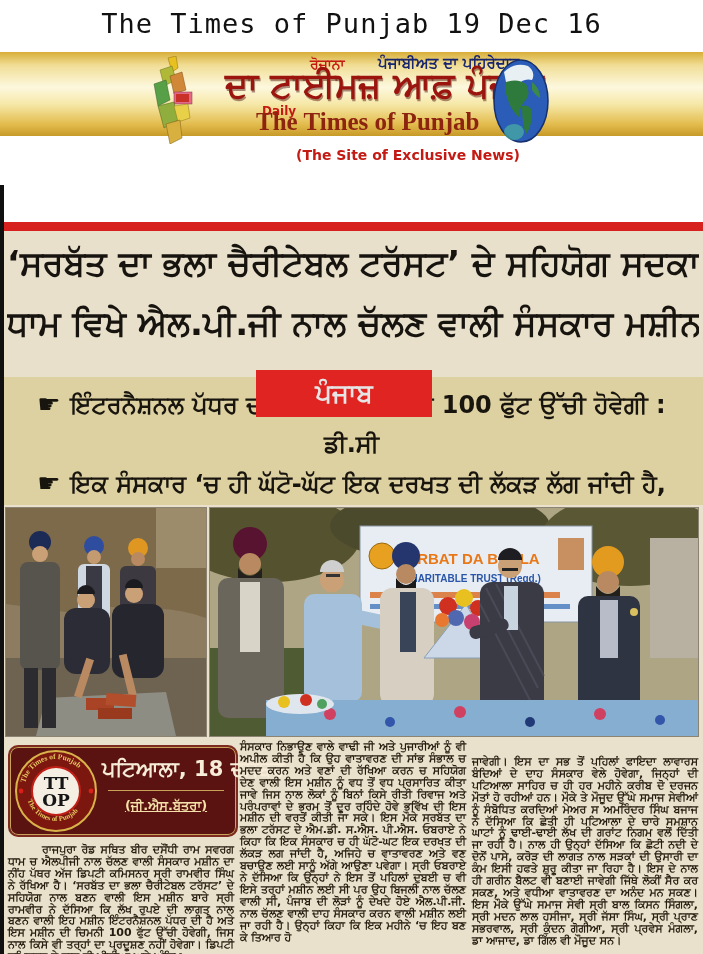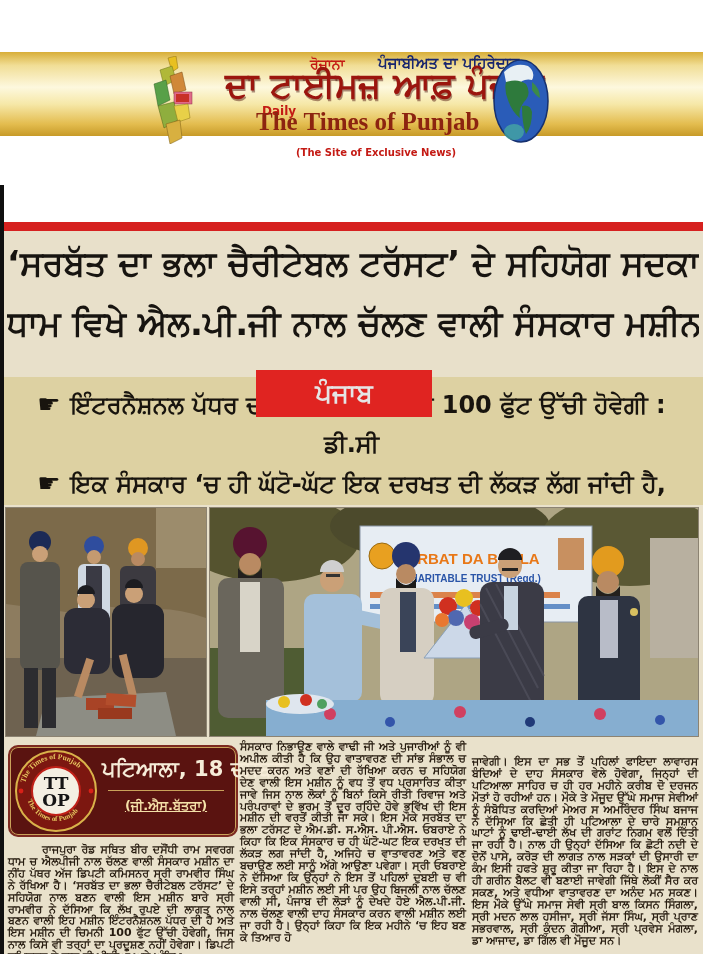--- a/index.html
+++ b/index.html
@@ -15,21 +15,21 @@
   .banner{position:absolute;left:0;top:52px;width:703px;height:84px;
           background:linear-gradient(180deg,#d8ae38 0%,#f1de96 16%,#fdf8de 42%,#f6e8a8 62%,#e3bc4e 86%,#c79a28 100%);}
   .map-svg{position:absolute;left:148px;top:4px;}
   .mh-daily-pa{position:absolute;left:310px;top:4px;font-size:14px;font-weight:bold;color:#c41a14;}
   .mh-tagline{position:absolute;left:378px;top:2px;font-size:15px;font-weight:bold;color:#17256e;}
   .mh-title{position:absolute;left:225px;top:14px;width:260px;font-size:35px;line-height:38px;font-weight:bold;
             color:#9b150e;text-shadow:1px 2px 0 rgba(70,10,5,.45);white-space:nowrap;}
   .mh-daily-en{position:absolute;left:262px;top:52px;font-size:12px;font-weight:bold;color:#c41a14;}
   .mh-title-en{position:absolute;left:256px;top:56px;font-family:"Liberation Serif",serif;font-size:25px;
                font-weight:bold;color:#8c2410;white-space:nowrap;}
-  .mh-sub-en{position:absolute;left:296px;top:95px;font-size:10px;font-weight:bold;color:#c41a14;}
+  .mh-sub-en{position:absolute;left:296px;top:95px;font-size:14px;font-weight:bold;color:#c41a14;}
   .globe-svg{position:absolute;left:492px;top:6px;}
 
   
   .datebar{position:absolute;left:0;top:185px;width:703px;height:46px;background:#ffffff;}
   .red-rule{position:absolute;left:0;top:222px;width:703px;height:9px;background:#d6211f;}
   .page-num{position:absolute;left:3px;top:186px;width:28px;height:34px;background:#d6211f;color:#fff;
             font-size:25px;font-weight:bold;font-style:italic;text-align:center;line-height:34px;}
   .bar-date{position:absolute;left:38px;top:191px;font-size:20px;font-weight:bold;color:#d6211f;white-space:nowrap;}
   .section-box{position:absolute;left:256px;top:185px;width:176px;height:47px;background:#e02421;color:#e5e5e5;
                font-size:26px;font-weight:bold;text-align:center;line-height:46px;z-index:2;}
@@ -71,20 +71,23 @@
   .byline-texts{position:absolute;left:92px;top:10px;width:128px;text-align:center;}
   .byline-date{font-size:21px;font-weight:bold;color:#f6ecd8;white-space:nowrap;}
   .byline-div{height:1px;background:#caa25a;margin:9px 6px 7px 6px;}
   .byline-reporter{font-size:13px;font-weight:bold;color:#f4e0a8;white-space:nowrap;text-decoration:underline;}
 </style>
 </head>
 <body>
 
 <div class="page">
 
+  <div class="top-strip">
+    <div class="top-title">The Times of Punjab 19 Dec 16</div>
+  </div>
 
   <div class="banner">
     <svg class="map-svg" width="52" height="88" viewBox="0 0 52 88">
       <path d="M20 2 L28 0 L30 12 L24 16 Z" fill="#e8c020" stroke="#8a6a10" stroke-width="0.5"></path>
       <path d="M12 14 L24 10 L28 24 L16 30 Z" fill="#b0b838" stroke="#6a7018" stroke-width="0.5"></path>
       <path d="M6 28 L18 24 L22 44 L10 50 Z" fill="#58a048" stroke="#2e6028" stroke-width="0.5"></path>
       <path d="M22 20 L34 16 L38 34 L26 38 Z" fill="#d08838" stroke="#7a4c14" stroke-width="0.5"></path>
       <rect x="26" y="36" width="18" height="12" fill="#e06a88" stroke="#903048" stroke-width="0.5"></rect>
       <rect x="28" y="38" width="13" height="8" fill="#c83028"></rect>
       <path d="M10 50 L26 46 L30 64 L16 72 Z" fill="#8fae3e" stroke="#4c6018" stroke-width="0.5"></path>

